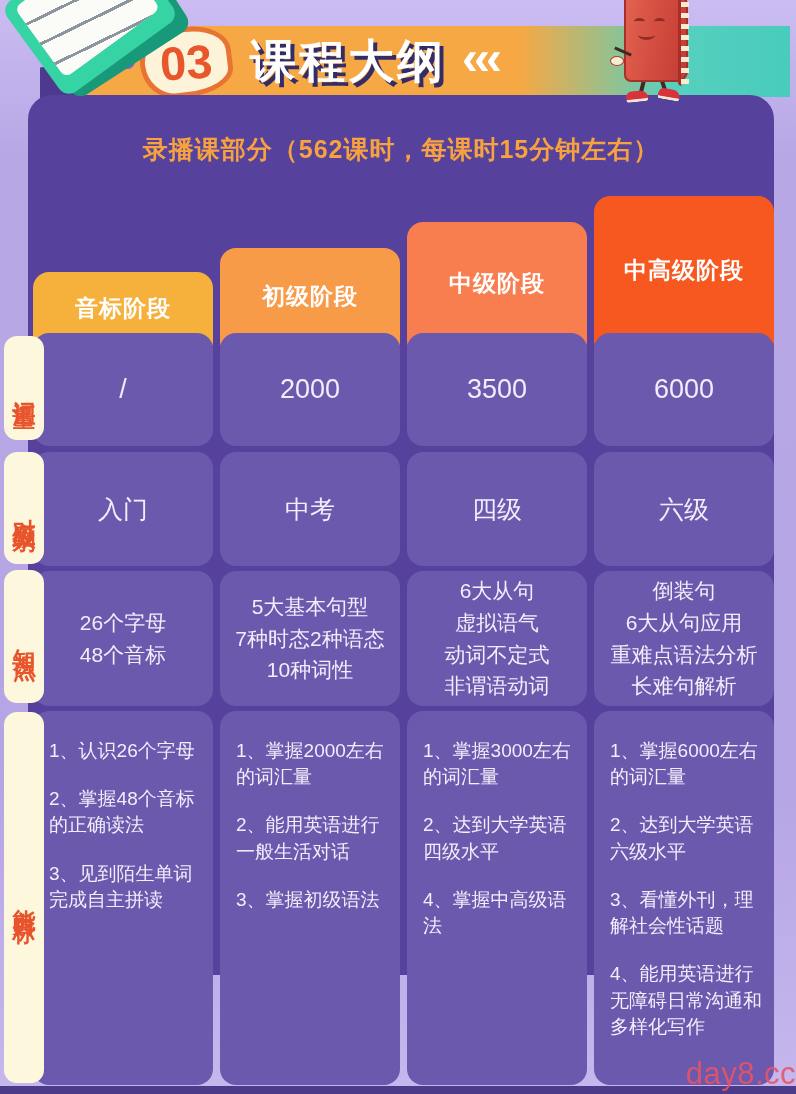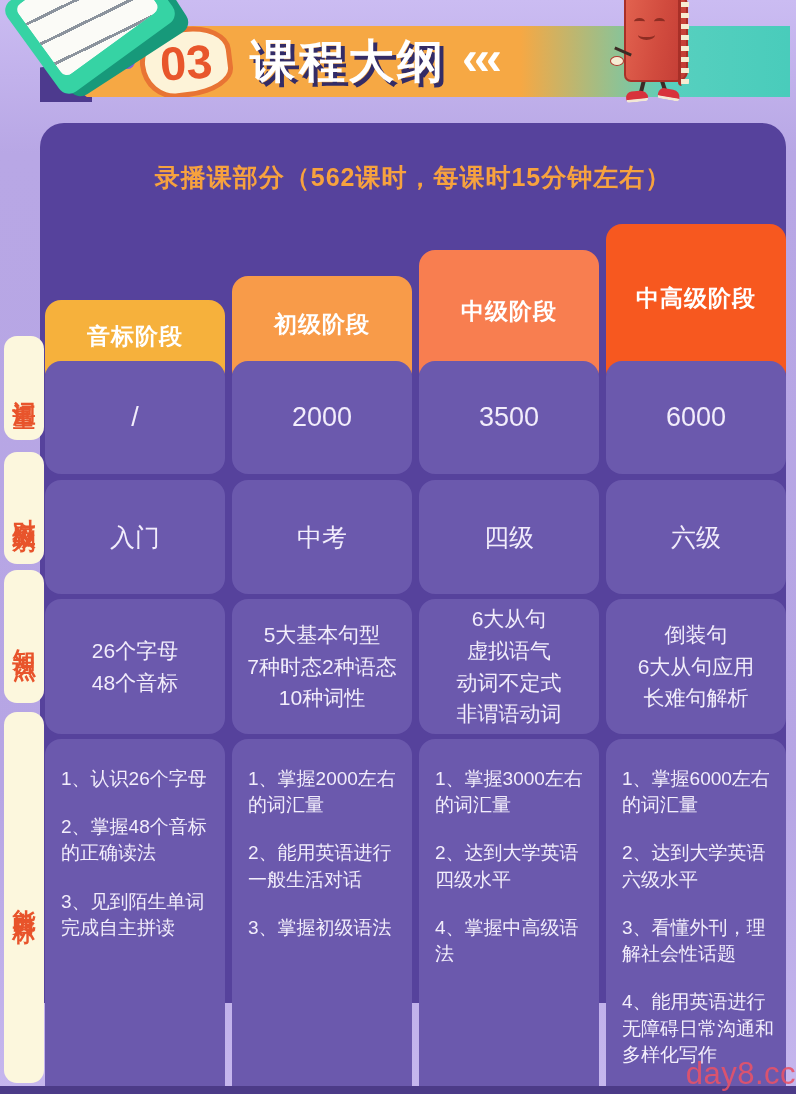--- a/index.html
+++ b/index.html
@@ -65,22 +65,22 @@
     background:#F6ECD4; border:1px solid #B03A30; border-radius:50%; }
   .m-leg { position:absolute; width:4px; height:14px; background:#3B2B25; }
   .m-leg.l { left:28px; top:87px; transform:rotate(14deg); }
   .m-leg.r { left:50px; top:86px; transform:rotate(-18deg); }
   .m-shoe { position:absolute; width:22px; height:11px; background:#D8323C;
     border-bottom:3px solid #F2E7D5; border-radius:7px 9px 4px 4px; }
   .m-shoe.l { left:14px; top:97px; transform:rotate(-6deg); }
   .m-shoe.r { left:46px; top:95px; transform:rotate(10deg); }
 
   
-  .panel { position:absolute; left:40px; top:95px; width:746px; height:880px;
-    background:#56429C; border-radius:24px 24px 0 0; z-index:2;margin-top:28px; }
+  .panel { position:absolute; left:28px; top:95px; width:746px; height:880px;
+    background:#56429C; border-radius:24px 24px 0 0; z-index:2; }
   .subtitle { position:absolute; left:0; right:0; top:38px; text-align:center;
     color:#F7A23E; font-size:25px; font-weight:800; letter-spacing:1px; z-index:2; }
 
   
   .c0 { left:5px; } .c1 { left:192px; } .c2 { left:379px; } .c3 { left:566px; }
 
   
   .hdr { position:absolute; width:180px; border-radius:16px; z-index:1;
     display:flex; align-items:center; justify-content:center;
     color:#FFFFFF; font-weight:800; font-size:23px; letter-spacing:1px;
@@ -186,20 +186,21 @@
     </div>
     <div class="cell r3 c2">
       <span>6大从句</span>
       <span>虚拟语气</span>
       <span>动词不定式</span>
       <span>非谓语动词</span>
     </div>
     <div class="cell r3 c3">
       <span>倒装句</span>
       <span>6大从句应用</span>
+      <span>重难点语法分析</span>
       <span>长难句解析</span>
     </div>
 
     <div class="cell r4 c0">
       <p>1、认识26个字母</p>
       <p>2、掌握48个音标的正确读法</p>
       <p>3、见到陌生单词完成自主拼读</p>
     </div>
     <div class="cell r4 c1">
       <p>1、掌握2000左右的词汇量</p>

